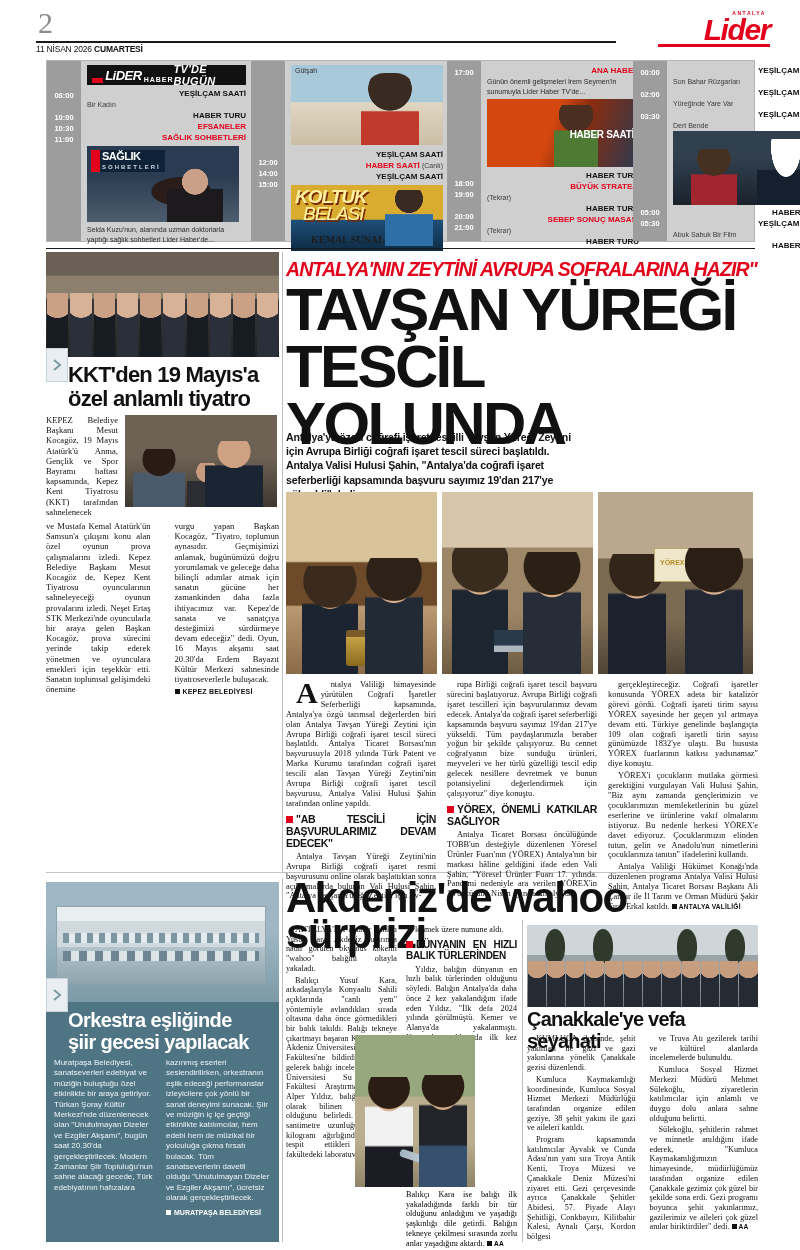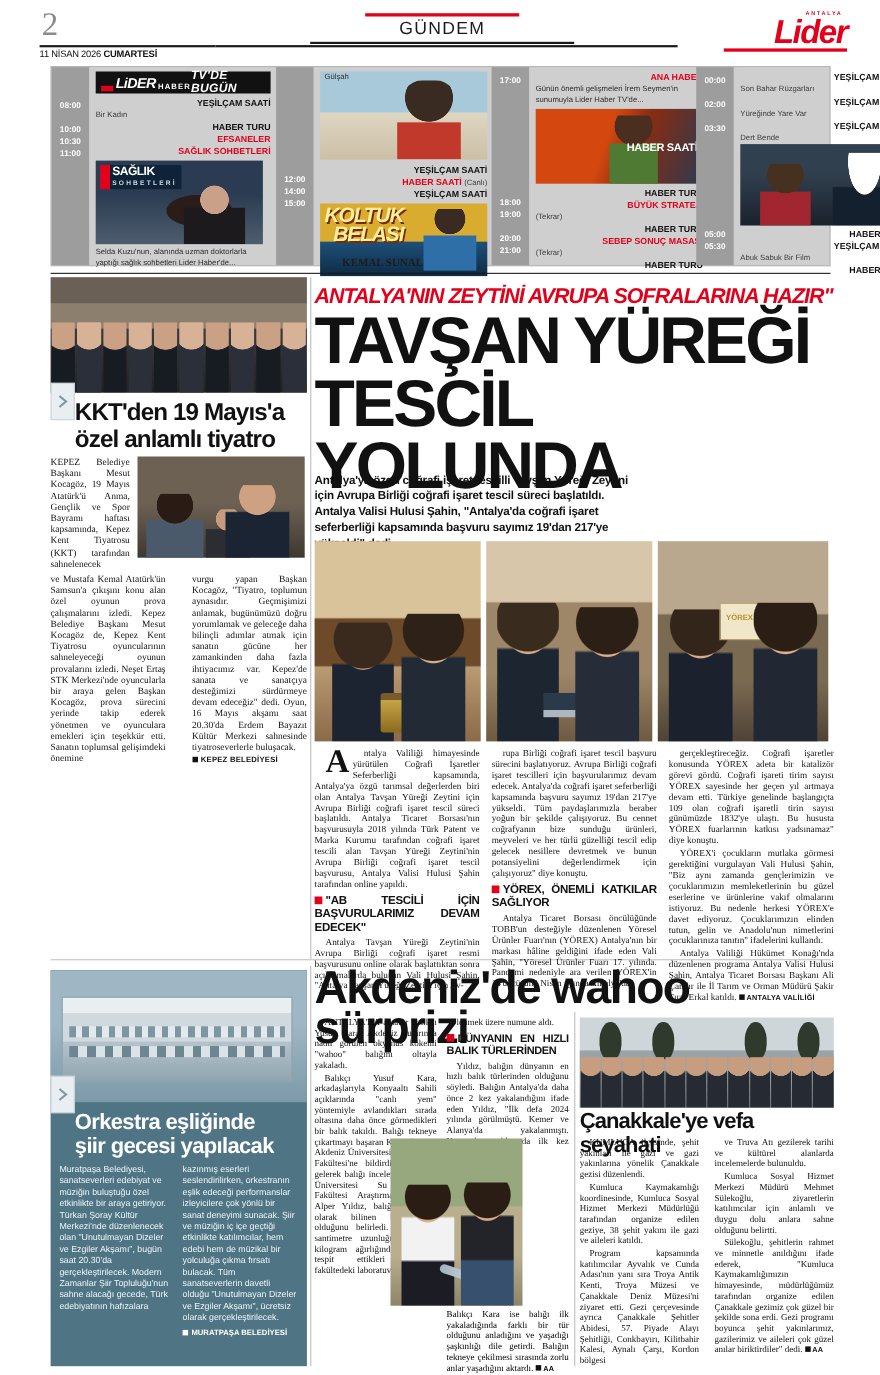--- a/index.html
+++ b/index.html
@@ -126,21 +126,21 @@
   .ph-gulsah .cap { position:absolute; left:4px; top:2px; color:#2f2f2f;
     font-family:"Liberation Sans",sans-serif; font-size:7px; }
 
   .ph-koltuk { width: 152px; height: 66px;
     background: linear-gradient(180deg,#d9ac2f 0 52%, #1e4f7a 53%, #0e2b44 100%); }
   .ph-koltuk .t1 { position:absolute; left:4px; top:3px;
     font-family:"Liberation Sans",sans-serif; font-weight:700; font-style:italic;
     font-size:19px; color:#fdf0a0; letter-spacing:-1px; line-height:0.95;
     text-shadow: 1.5px 1.5px 0 #7a2a00; }
   .ph-koltuk .t2 { position:absolute; left:12px; top:20px;
-    font-family:"Liberation Sans",sans-serif; font-weight:700; font-style:italic;
+    font-family:"Liberation Sans",sans-serif; font-weight:400; font-style:italic;
     font-size:19px; color:#fdf0a0; letter-spacing:-1px; line-height:0.95;
     text-shadow: 1.5px 1.5px 0 #7a2a00; }
   .ph-koltuk .t3 { position:absolute; left:20px; bottom:6px;
     font-family:"Liberation Serif",serif; font-weight:700; font-size:10px; color:#1d1d1d; }
   .ph-koltuk .man { position:absolute; right:10px; top:5px; width:48px; height:56px;
     background: radial-gradient(circle at 50% 16%, #3a2b22 0 26%, rgba(0,0,0,0) 27%),
                 radial-gradient(circle at 50% 26%, #d3a584 0 19%, rgba(0,0,0,0) 20%),
                 linear-gradient(180deg, rgba(0,0,0,0) 42%, #2f6fa8 44%); }
 
   .ph-habersaati { width: 152px; height: 68px; margin-top:3px;
@@ -380,25 +380,20 @@
 </style>
 </head>
 <body>
 
 <div class="masthead">
   <div class="mh-pagenum">2</div>
   <div class="mh-rule-left"></div>
   <div class="mh-rule-mid"></div>
   <div class="mh-date"><span>11 NİSAN 2026</span> <b>CUMARTESİ</b></div>
 
-  <div class="mh-section-wrap">
-    <div class="mh-sec-rule-top"></div>
-    <div class="mh-section">GÜNDEM</div>
-    <div class="mh-sec-rule-bot"></div>
-  </div>
 
   <div class="mh-logo">
     <div class="mh-logo-antalya">ANTALYA</div>
     <div class="mh-logo-name">Lider</div>
     <div class="mh-logo-rule"></div>
   </div>
 </div>
 
 <div class="tvguide">
 

